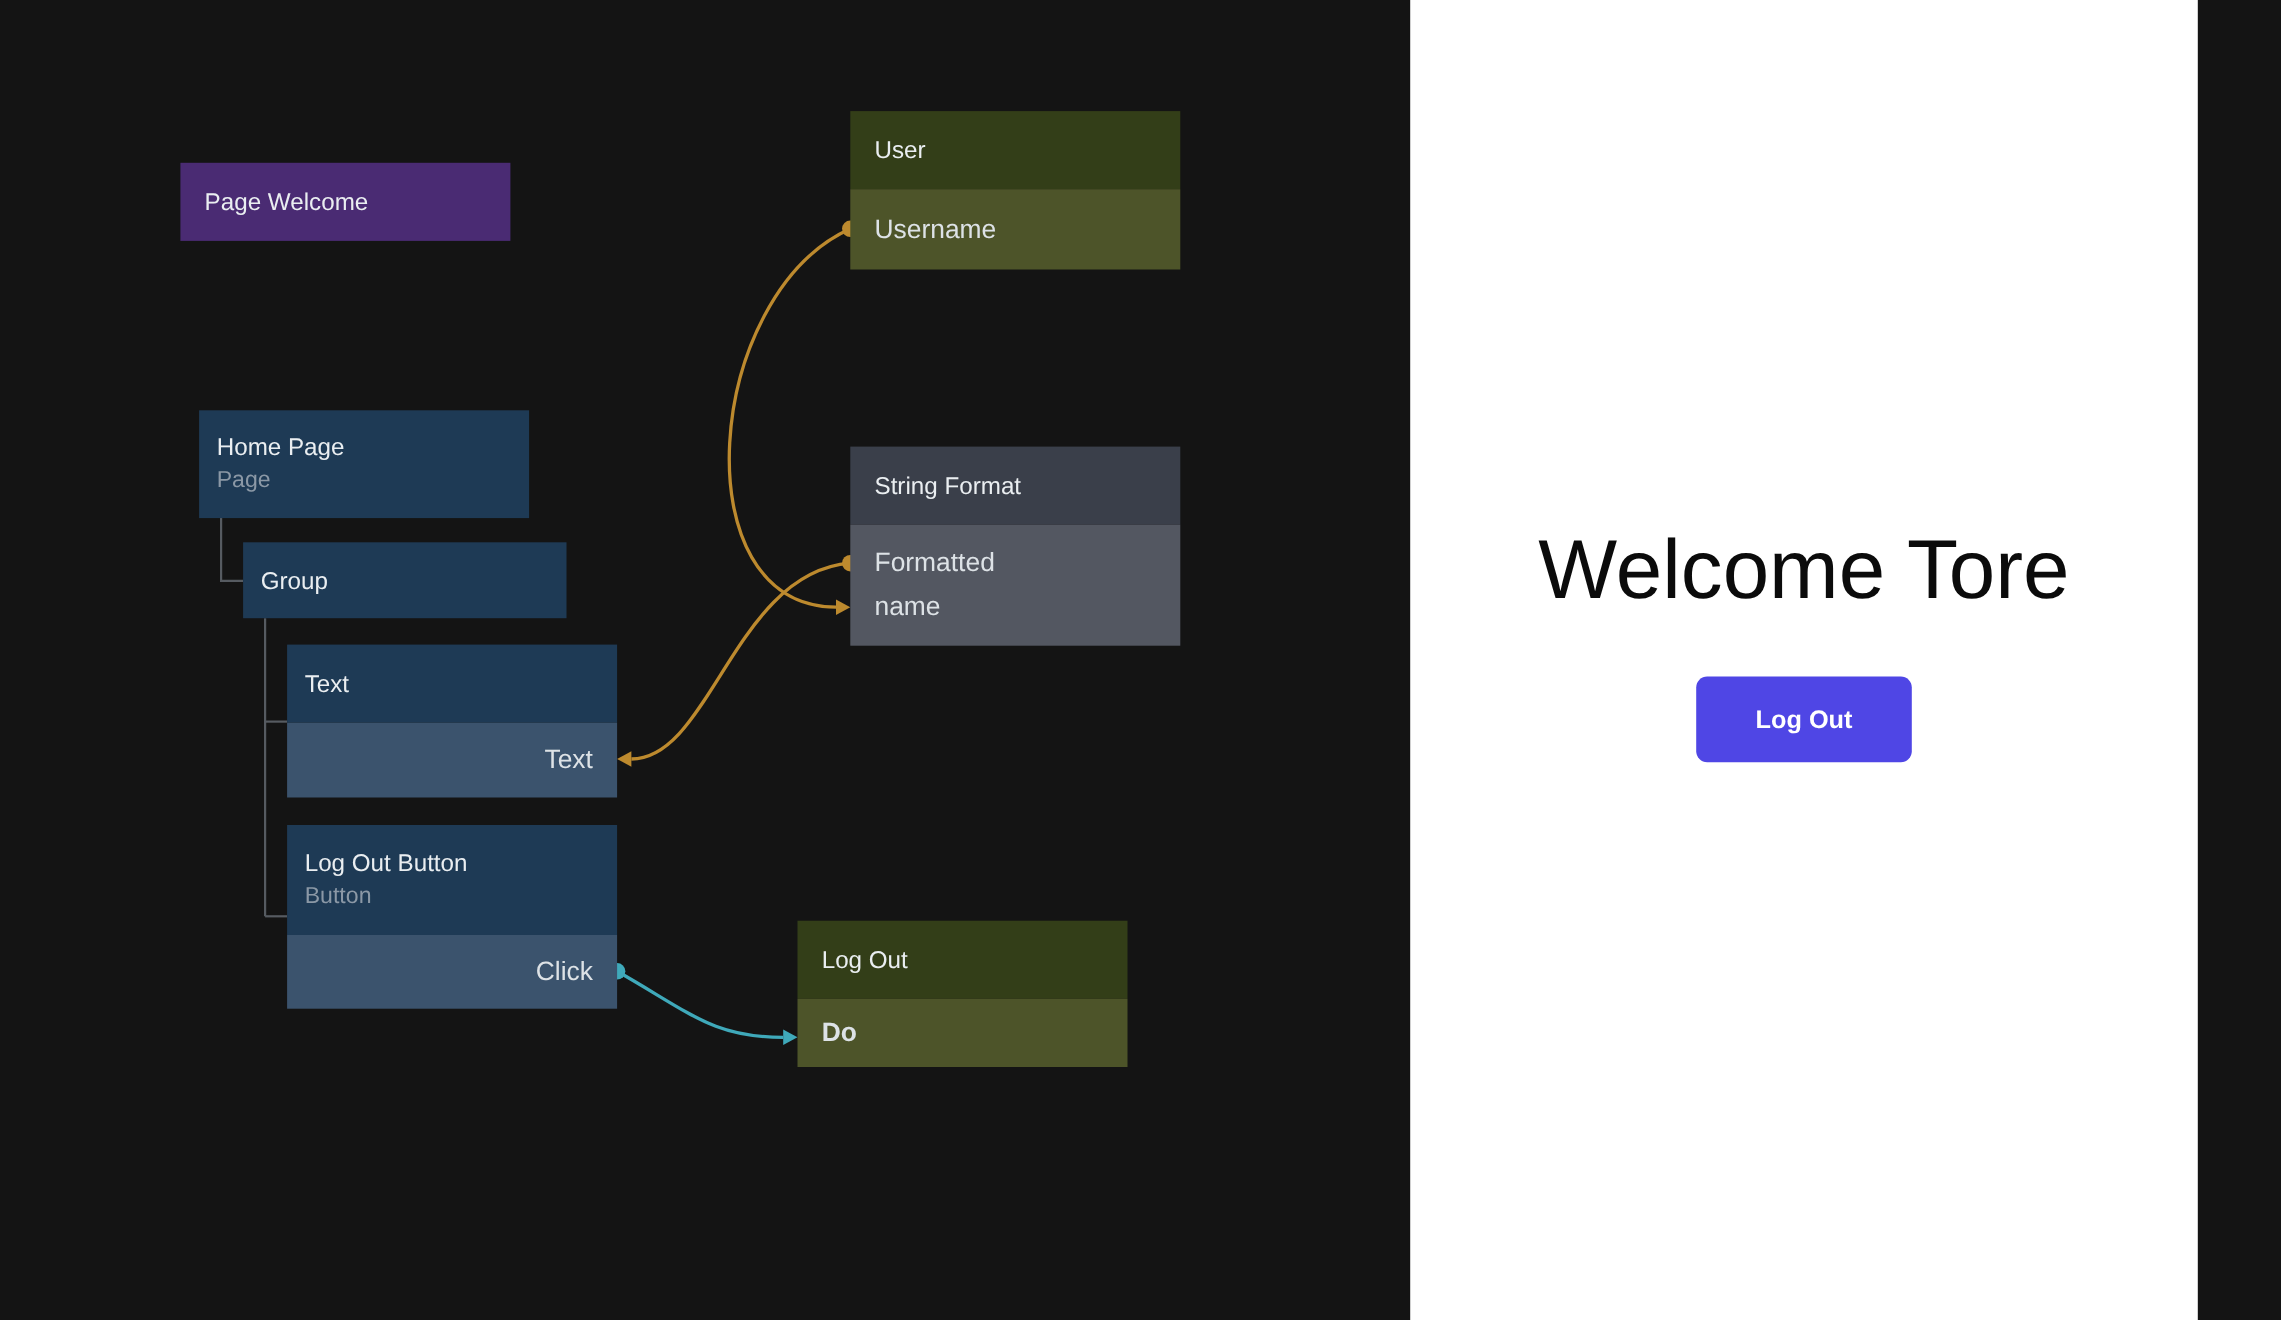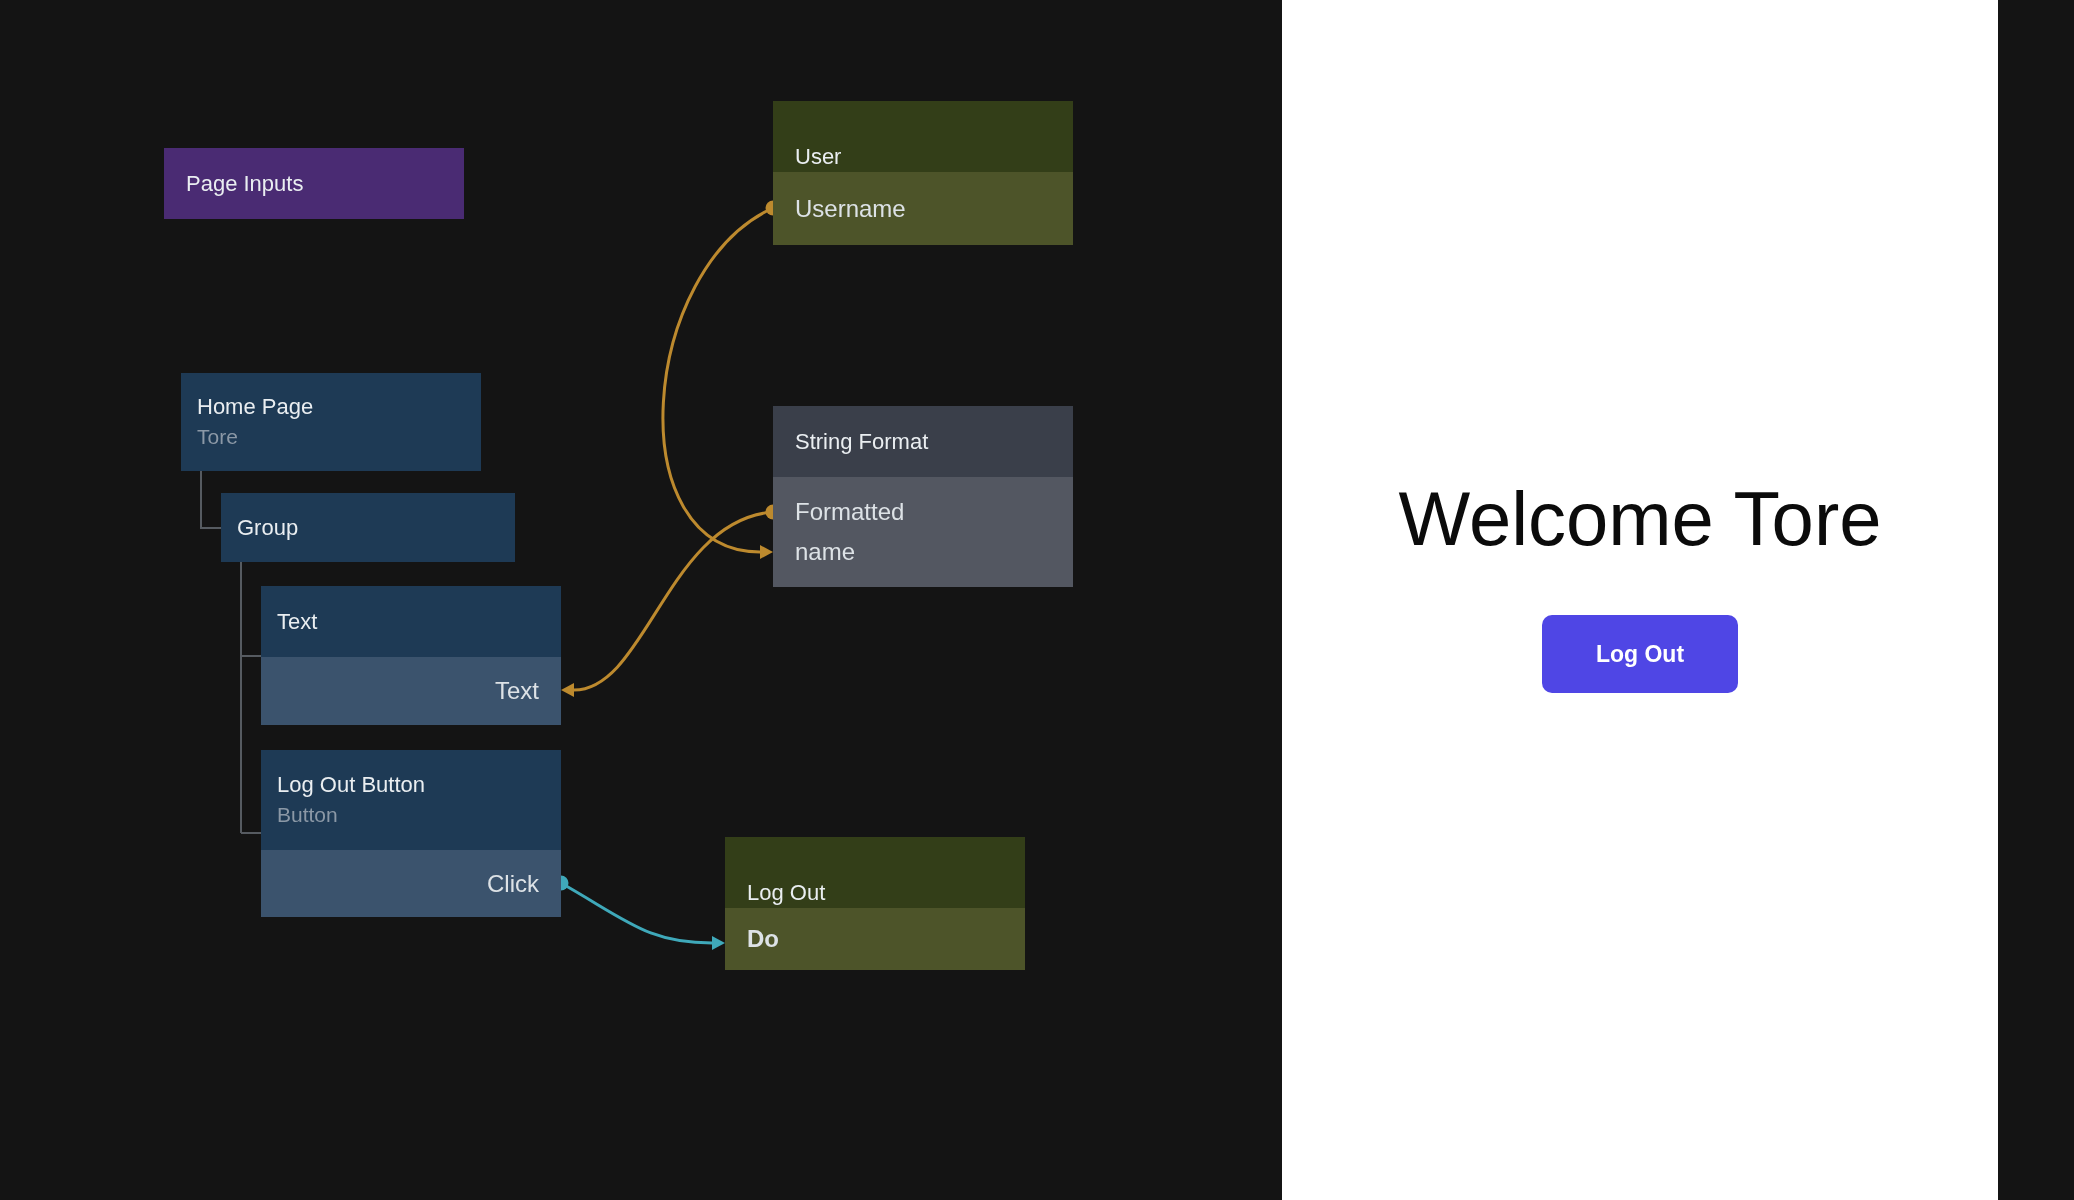--- a/index.html
+++ b/index.html
@@ -15,21 +15,21 @@
   .row  { display:flex; flex-direction:column; justify-content:center; padding:0 22px; }
   .title { font-size:22px; line-height:30px; color:#eaeef1; }
   .subtitle { font-size:21px; line-height:30px; color:#8b98a6; }
   .plabel { font-size:24px; line-height:40px; color:#dde2e6; }
   .row.right { align-items:flex-end; }
 
   
   .bg-purple      { background:#4a2b73; }
   .bg-navy        { background:#1e3a55;padding-left:16px; }
   .bg-navy-row    { background:#3b536d; }
-  .bg-olive-hdr   { background:#333e18;justify-content:flex-end; }
+  .bg-olive-hdr   { background:#333e18; }
   .bg-olive-row   { background:#4d5429; }
   .bg-slate-hdr   { background:#3a3f4a; }
   .bg-slate-row   { background:#535761; }
 
   
   .n-page-inputs        { left:164px; top:148px;  width:300px; }
   .n-page-inputs .hdr   { height:71px; }
 
   .n-user               { left:773px; top:101px;  width:300px; }
   .n-user .hdr          { height:71px; }
@@ -88,37 +88,37 @@
     <circle cx="773" cy="512" r="7.5" fill="#bd8a2e"></circle>
     <circle cx="561" cy="883" r="7.5" fill="#3fa9ba"></circle>
 
     <polygon points="773,552 760,545 760,559" fill="#bd8a2e"></polygon>
     <polygon points="561,690 574,683 574,697" fill="#bd8a2e"></polygon>
     <polygon points="725,943 712,936 712,950" fill="#3fa9ba"></polygon>
   </svg>
 
   <div class="node n-page-inputs">
     <div class="hdr bg-purple">
-      <span class="title">Page Inputs</span>
+      <span class="title">Page Welcome</span>
     </div>
   </div>
 
   <div class="node n-user">
     <div class="hdr bg-olive-hdr">
       <span class="title">User</span>
     </div>
     <div class="row bg-olive-row">
       <span class="plabel">Username</span>
     </div>
   </div>
 
   <div class="node n-home">
     <div class="hdr bg-navy">
       <span class="title">Home Page</span>
-      <span class="subtitle">Tore</span>
+      <span class="subtitle">Page</span>
     </div>
   </div>
 
   <div class="node n-group">
     <div class="hdr bg-navy">
       <span class="title">Group</span>
     </div>
   </div>
 
   <div class="node n-text">

